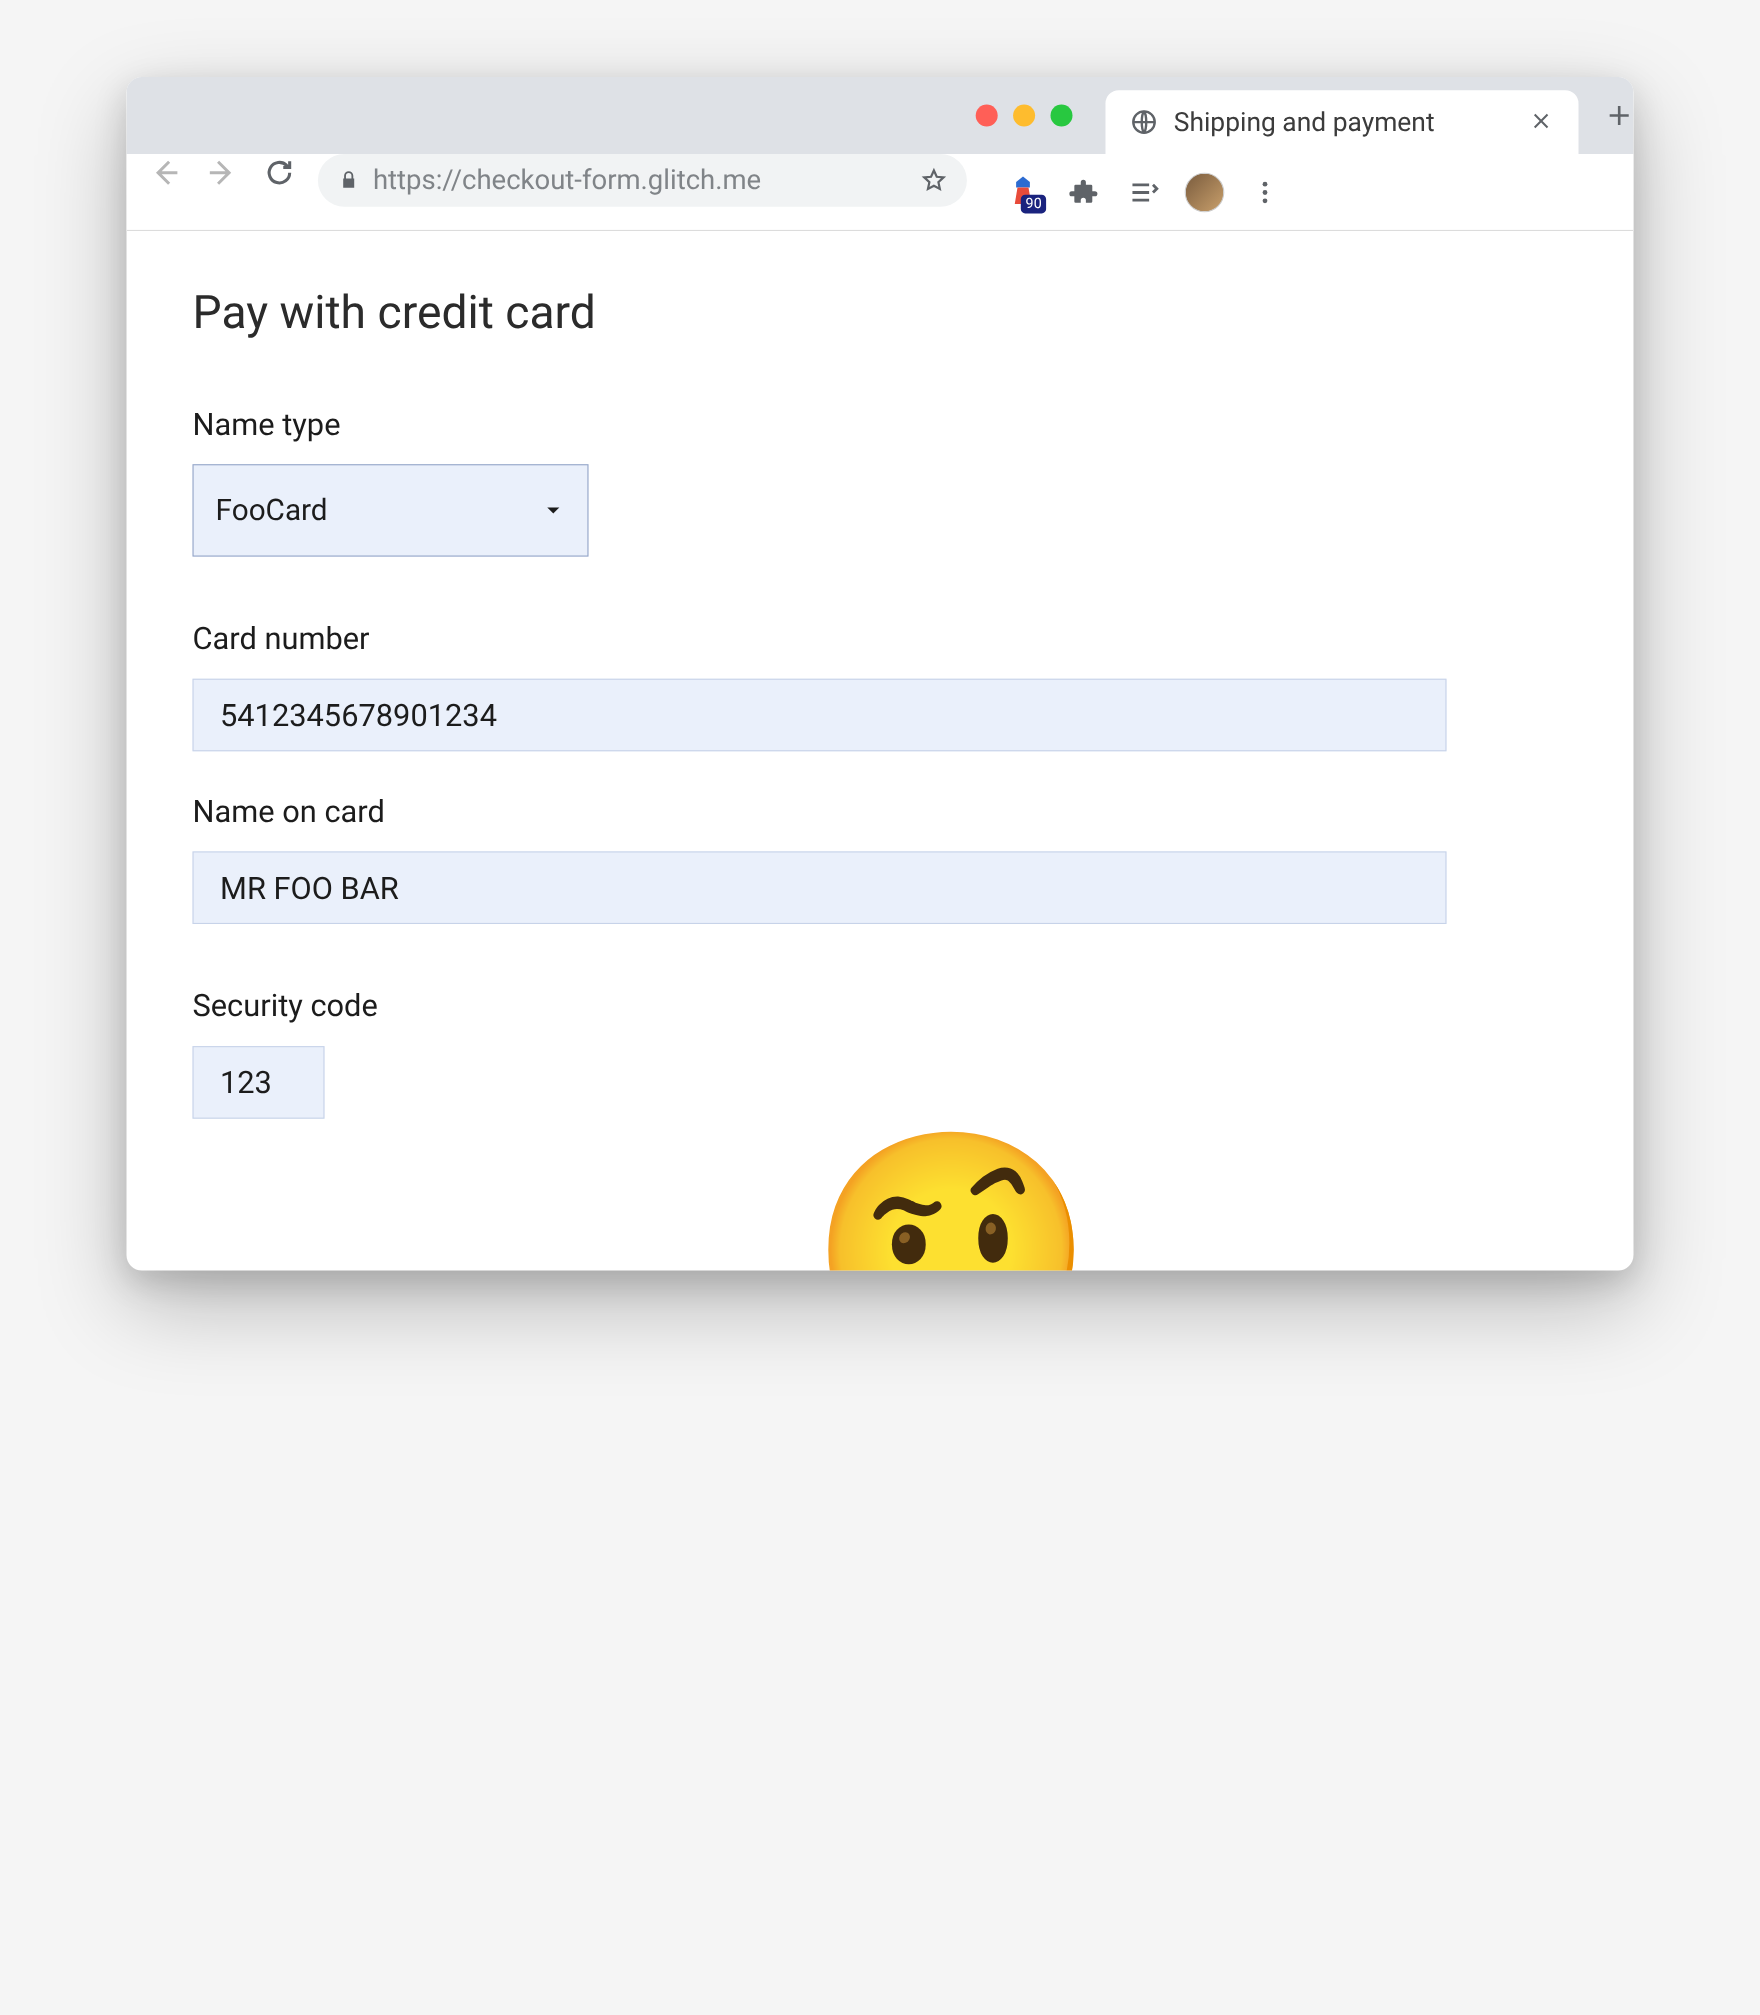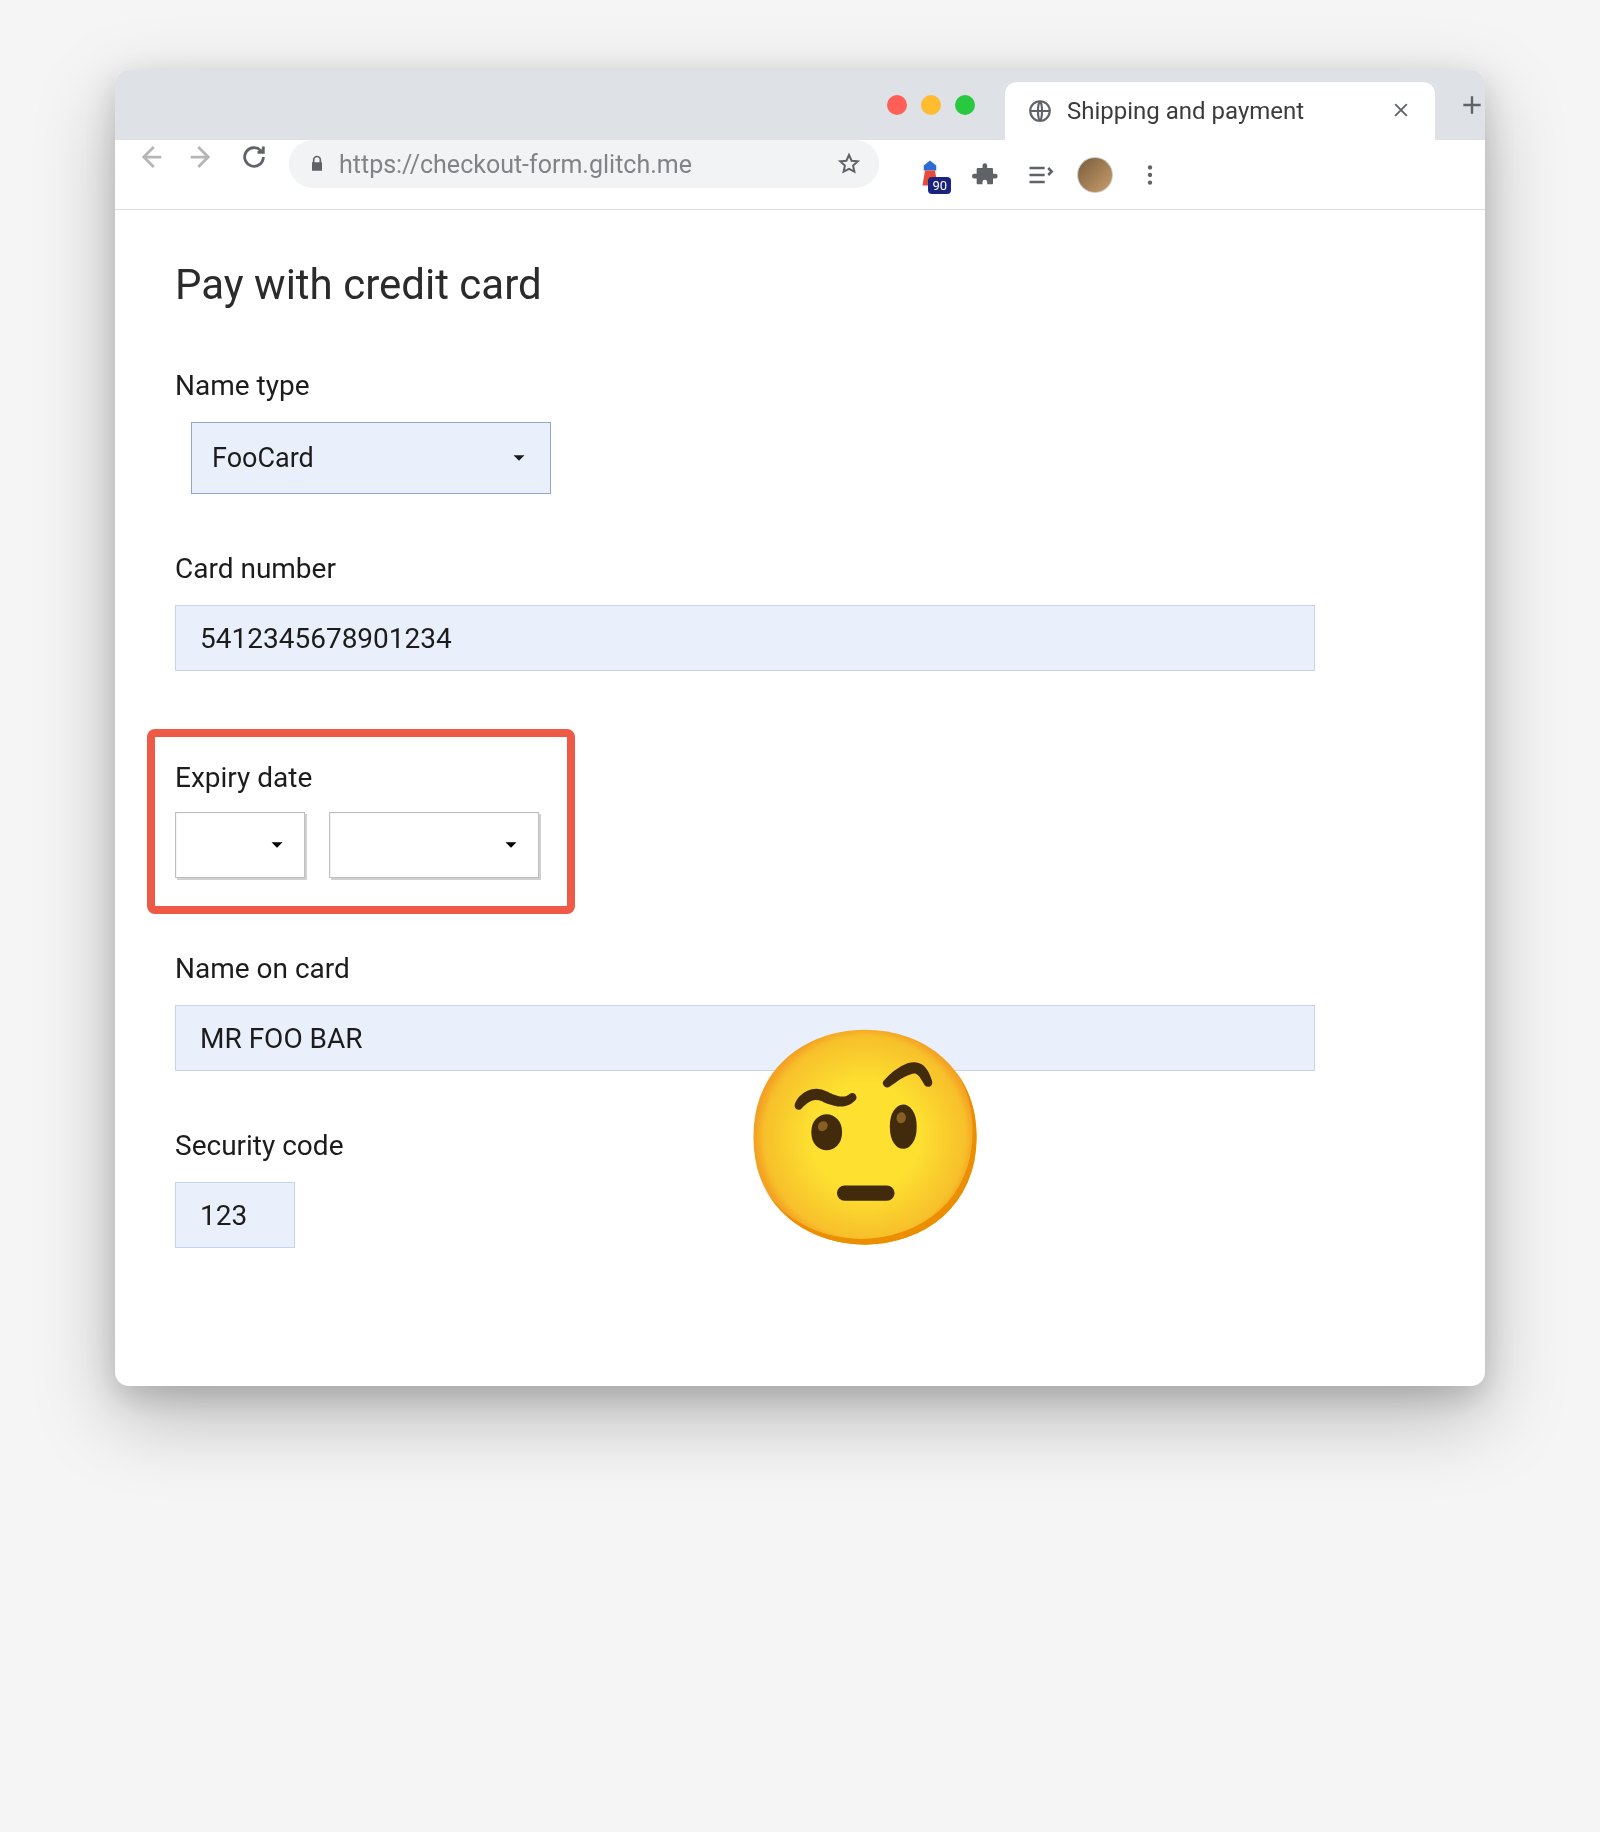--- a/index.html
+++ b/index.html
@@ -108,26 +108,25 @@
     color: #1c1c1c;
     margin-bottom: 20px;
     display: block;
   }
   .select {
     display: inline-flex;
     align-items: center;
     justify-content: space-between;
     background: #eaf0fb;
     border: 1px solid #94a6c8;
-    height: 72px;
+    height: 84px;
     font-size: 27px;
     color: #1c1c1c;
     padding: 0 20px;
     cursor: pointer;
-    margin-left: 16px;
   }
   .select.cardtype { width: 360px; }
   .chev { width: 22px; height: 22px; }
   .text-input {
     background: #eaf0fb;
     border: 1px solid #c7d3e9;
     height: 66px;
     font-size: 28px;
     color: #1c1c1c;
     padding: 0 24px;
@@ -274,43 +273,20 @@
       </div>
     </div>
 
     <div class="field">
       <span class="label">Card number</span>
       <div class="text-input full">
         <span>5412345678901234</span>
       </div>
     </div>
 
-    <div class="field">
-      <div class="expiry-group">
-        <span class="label" style="margin-bottom:0">Expiry date</span>
-        <div class="expiry-row">
-          <div class="dd month">
-            <span></span>
-            <span>
-              <svg class="chev" viewBox="0 0 24 24" fill="currentColor">
-                  <path d="M6 9l6 6 6-6z"></path>
-                </svg>
-            </span>
-          </div>
-          <div class="dd year">
-            <span></span>
-            <span>
-              <svg class="chev" viewBox="0 0 24 24" fill="currentColor">
-                  <path d="M6 9l6 6 6-6z"></path>
-                </svg>
-            </span>
-          </div>
-        </div>
-      </div>
-    </div>
 
     <div class="emoji">🤨</div>
 
     <div class="field" style="margin-top:-20px">
       <span class="label">Name on card</span>
       <div class="text-input full">
         <span>MR FOO BAR</span>
       </div>
     </div>
 

